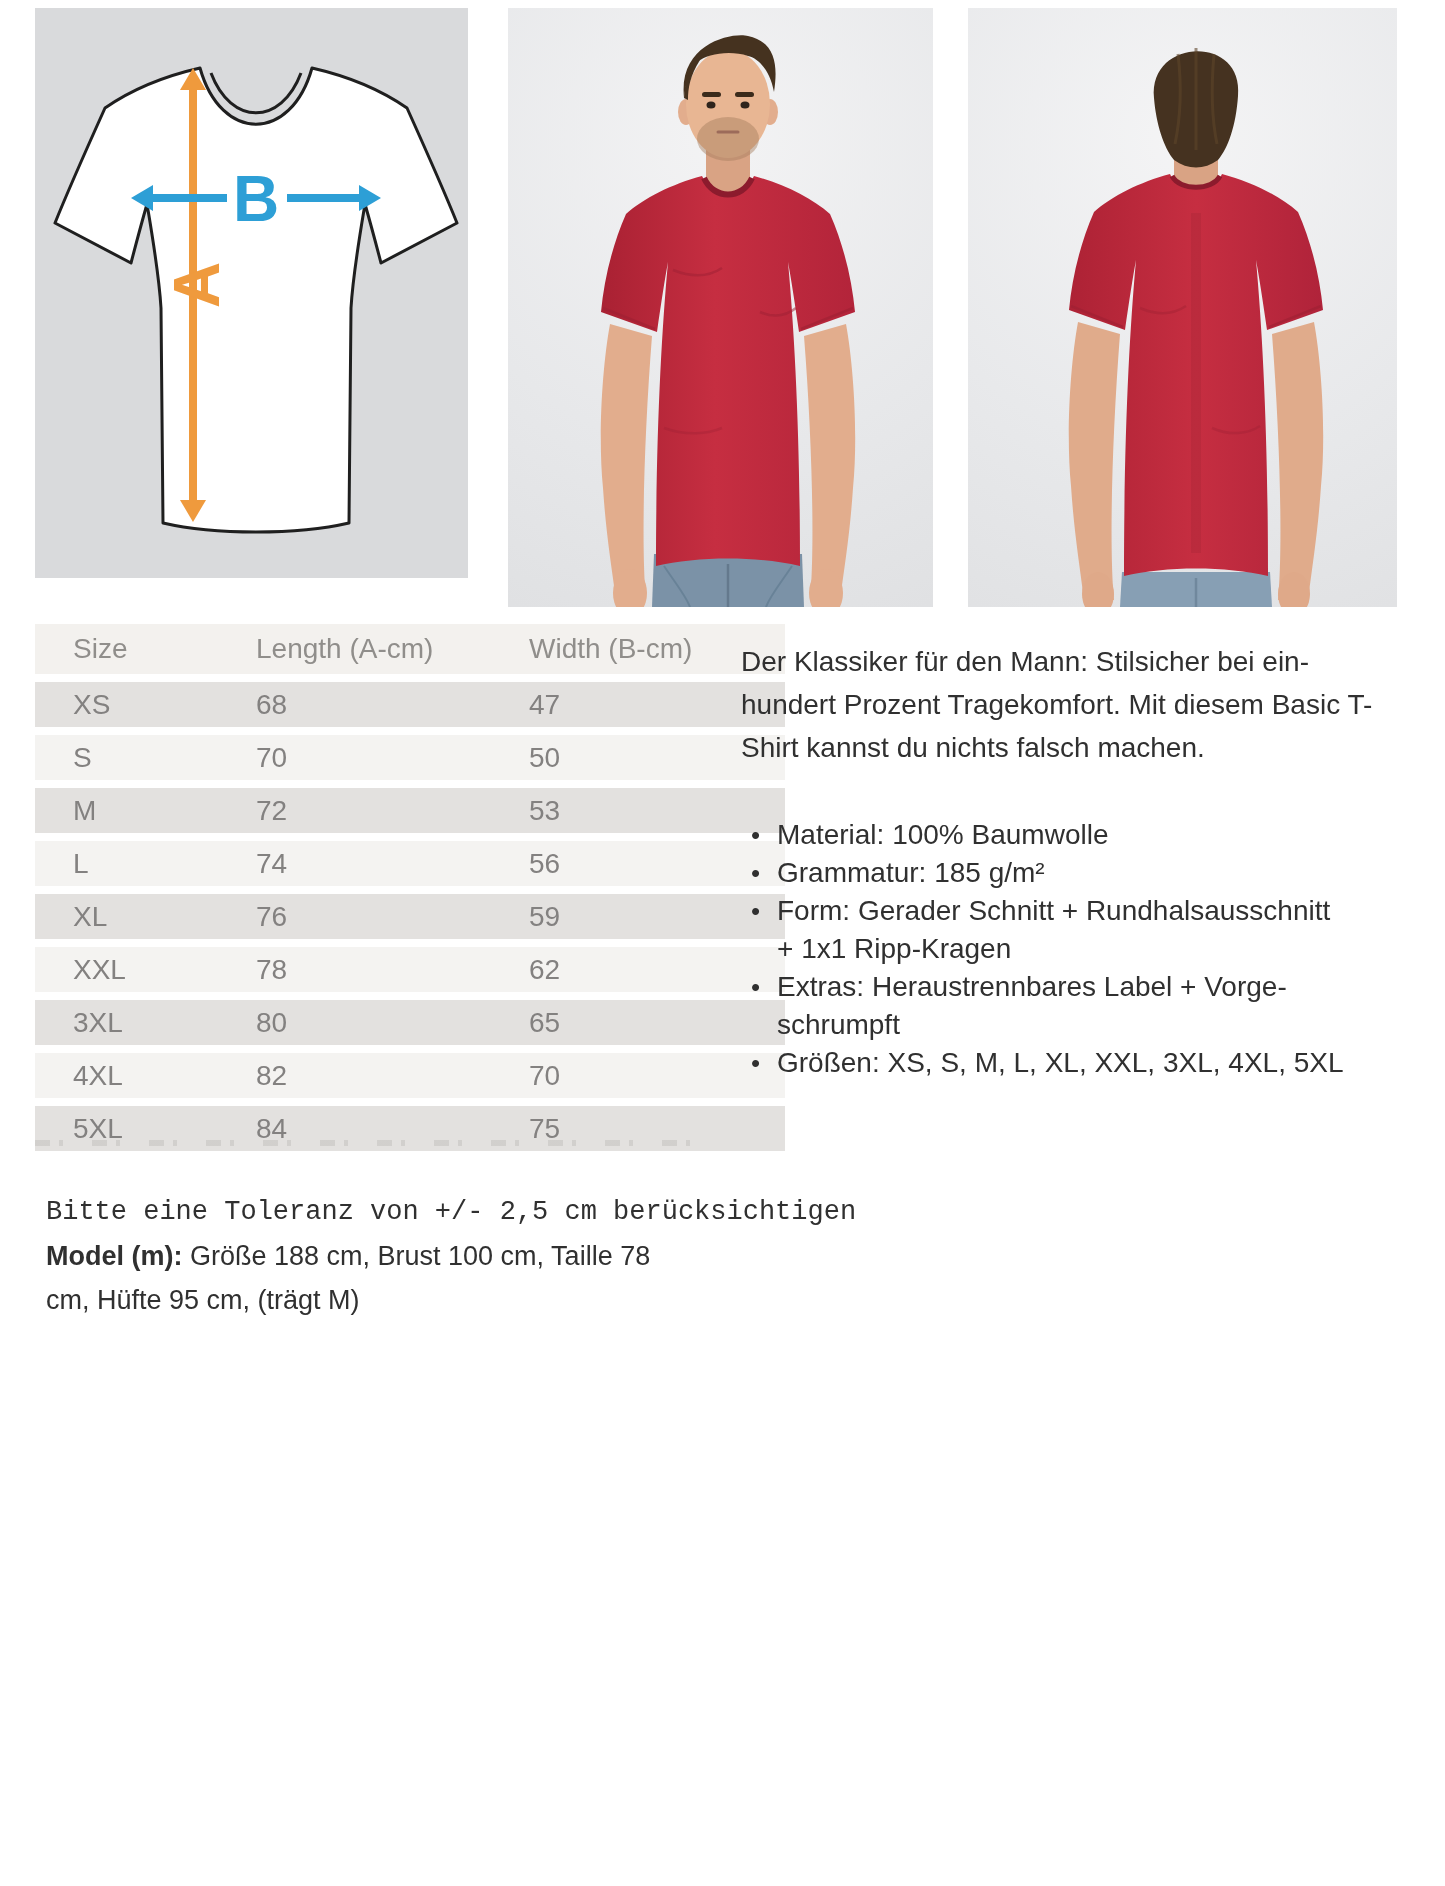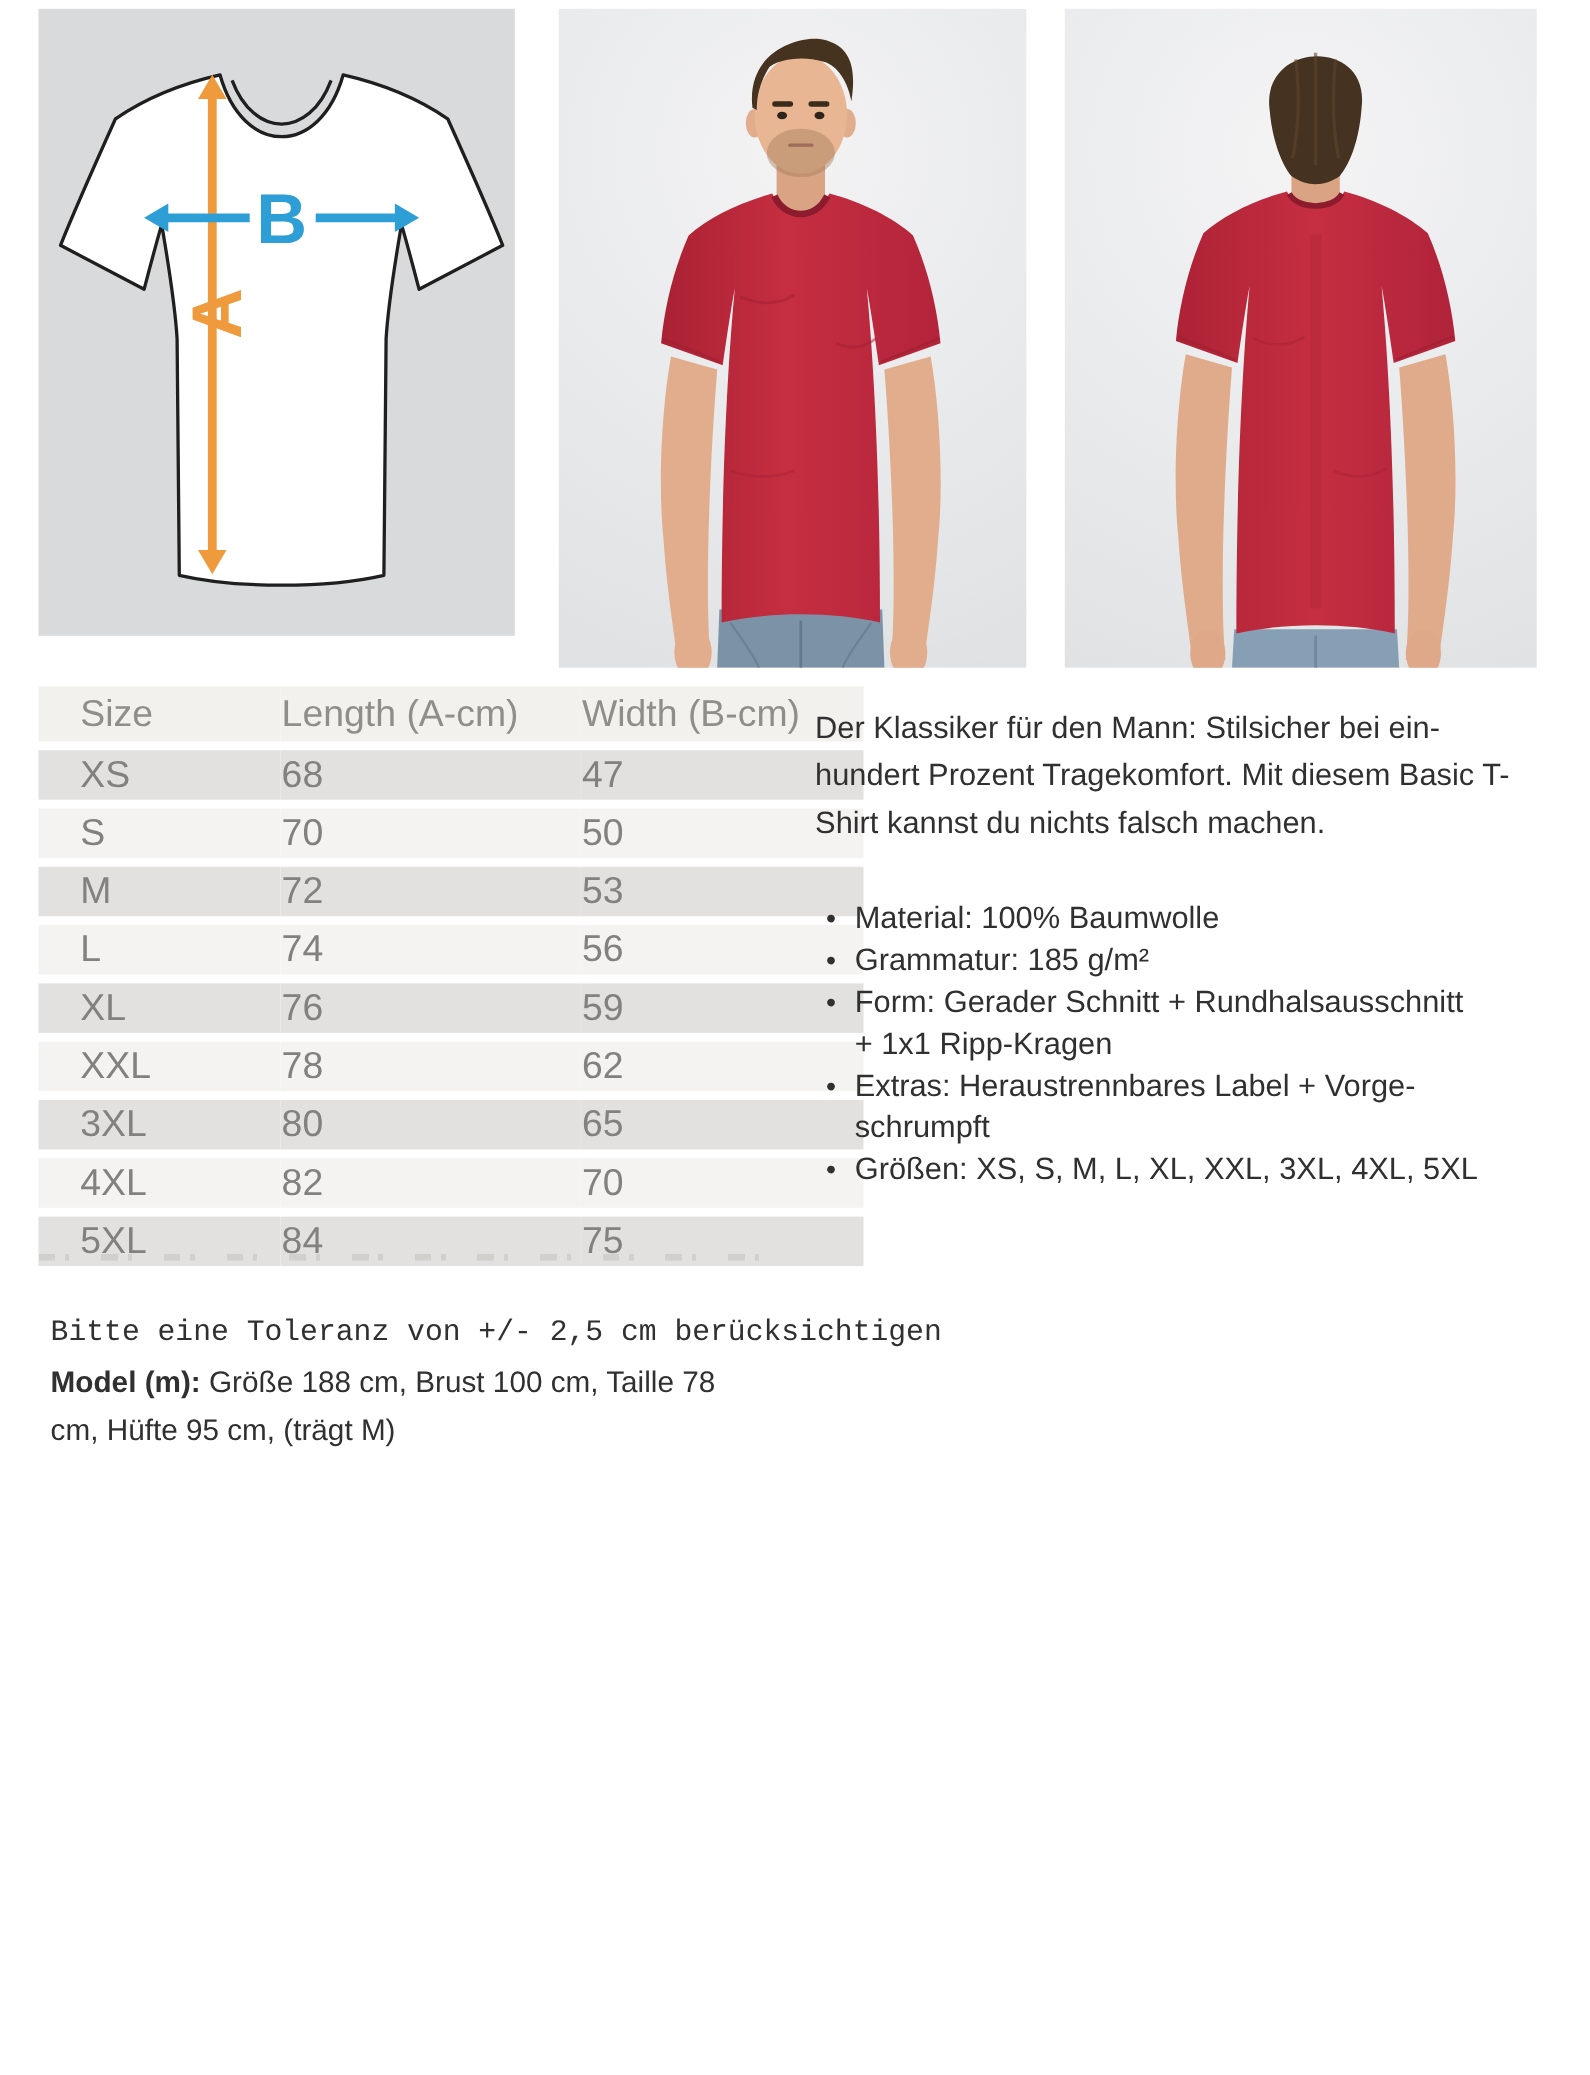--- a/index.html
+++ b/index.html
@@ -17,21 +17,21 @@
   .panel svg{display:block;}
   .diagram-panel{left:35px;width:433px;height:570px;background:#d9dadc;}
   .photo-front-panel{left:508px;width:425px;height:599px;
     background:radial-gradient(ellipse 130% 95% at 50% 22%, #f3f3f4 0%, #e7e8ea 55%, #dedfe1 100%);}
   .photo-back-panel{left:968px;width:429px;height:599px;
     background:radial-gradient(ellipse 130% 95% at 50% 22%, #f4f4f5 0%, #e8e9eb 55%, #dfe0e2 100%);}
 
   table.size-table{
     position:absolute;left:35px;top:616px;width:750px;
     border-collapse:separate;border-spacing:0 8px;table-layout:fixed;
-    font-size:34px;color:#838180;
+    font-size:28px;color:#838180;
   }
   table.size-table th{
     height:48px;background:#f3f1ee;color:#908e8b;font-weight:400;text-align:left;
   }
   table.size-table td{height:43px;}
   table.size-table tr.odd td{background:#e3e1df;}
   table.size-table tr.even td{background:#f4f3f1;}
   table.size-table th:first-child,
   table.size-table td:first-child{padding-left:38px;}
 

